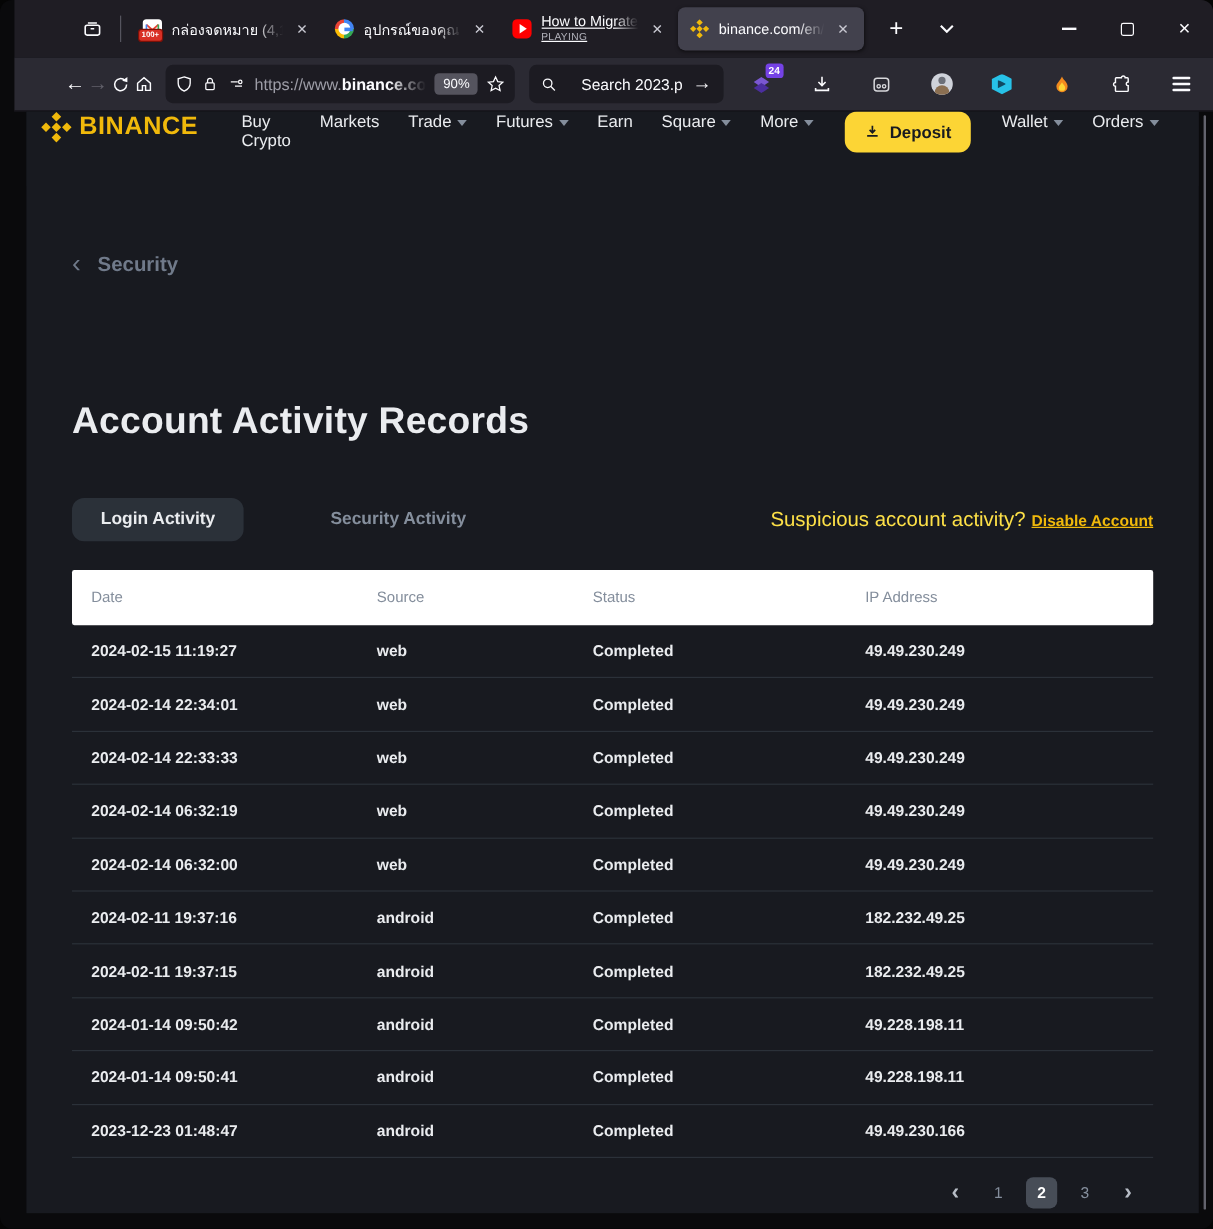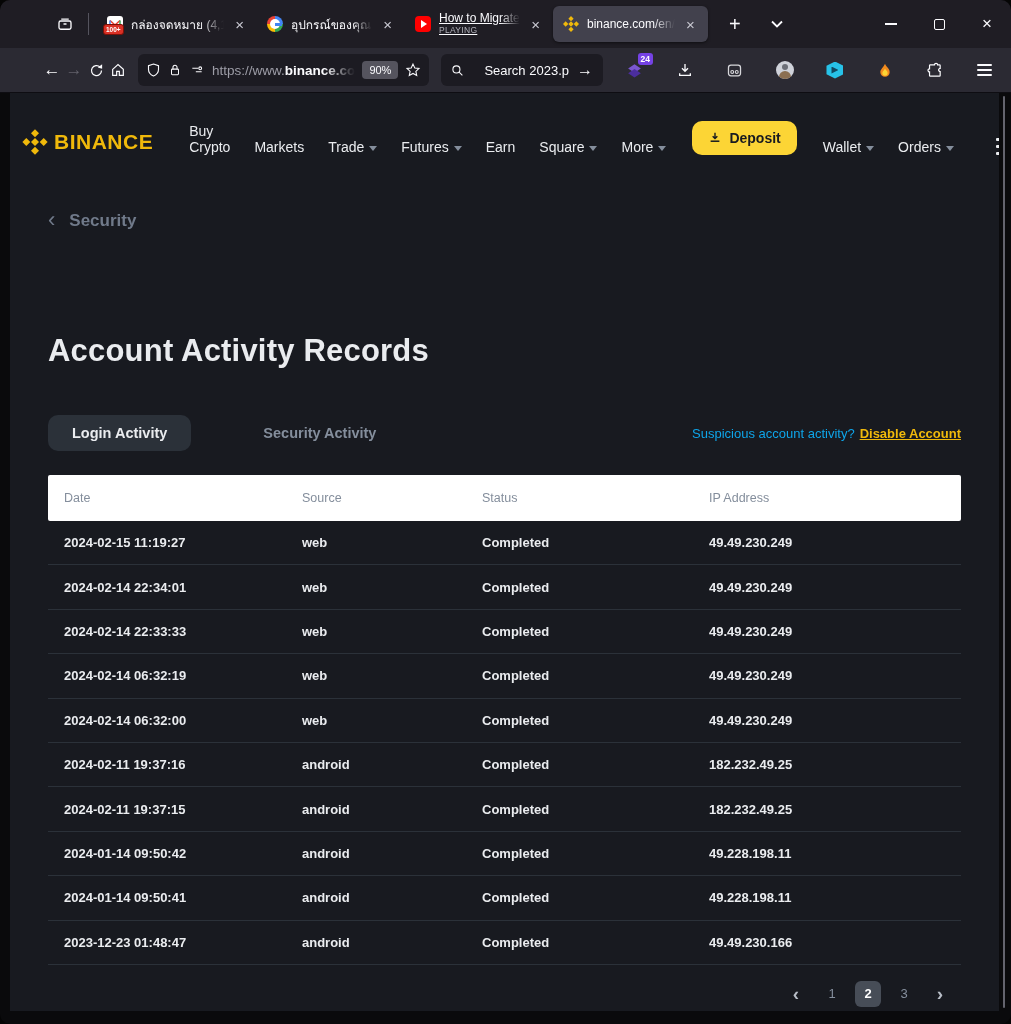--- a/index.html
+++ b/index.html
@@ -1,18 +1,18 @@
 <!DOCTYPE html>
 <html><head>
 <meta charset="utf-8">
 <style>
   * { margin:0; padding:0; box-sizing:border-box; }
   html,body { background:#050505; font-family:"Liberation Sans", sans-serif; }
   .window { position:relative; width:1011px; height:1024px; background:#0a0a0c;
-            border-radius:10px; overflow:hidden; display:flex; flex-direction:column; }
+            border-radius:10px; overflow:hidden; display:flex; flex-direction:column;padding-left:12px; }
 
   
   .titlebar { height:48px; background:#1f1d24; display:flex; align-items:center; flex:0 0 auto; }
   .ffview { width:34px; height:34px; margin-left:48px; border-radius:6px; display:flex; align-items:center; justify-content:center; }
   .tb-sep { width:1px; height:22px; background:#55545e; margin:0 8px 0 6px; }
   .tab { height:36px; margin-top:0; display:flex; align-items:center; gap:8px; padding:0 10px;
          border-radius:6px; color:#fbfbfe; font-size:12px; max-width:160px; min-width:148px; }
   .tab.active { background:#42414d; box-shadow:0 1px 3px rgba(0,0,0,.5); }
   .tab .title { white-space:nowrap; overflow:hidden; flex:1;
                 -webkit-mask-image:linear-gradient(90deg,#000 75%,transparent); mask-image:linear-gradient(90deg,#000 75%,transparent); }
@@ -58,41 +58,41 @@
   .avatar-ext::before { content:""; position:absolute; top:3px; left:6px; width:6px; height:6px; border-radius:50%; background:#6c6f78; }
   .avatar-ext::after { content:""; position:absolute; top:10px; left:3px; width:12px; height:8px; border-radius:6px 6px 0 0; background:#8b6f52; }
   .hamb { display:flex; flex-direction:column; gap:3.2px; }
   .hamb span { width:15px; height:1.8px; background:#fbfbfe; border-radius:1px; }
 
   
   .viewport { flex:1; margin:0 12px 13px 10px; background:#181a20; overflow:hidden; position:relative; }
   .vscroll { position:absolute; top:96px; bottom:16px; right:6px; width:2px; background:#63636d; border-radius:2px; }
 
   
-  .bnav { height:62px; display:flex; align-items:flex-end; padding:0 22px 0 12px; gap:0; background:#181a20; }
+  .bnav { height:62px; display:flex; align-items:flex-start; padding:0 22px 0 12px; gap:0; background:#181a20; }
   .brand { display:flex; align-items:center; gap:6px; margin-right:24px; }
   .brand .bname { color:#f0b90b; font-size:21px; font-weight:800; letter-spacing:.5px; }
   .bnav-item { display:flex; align-items:center; color:#eaecef; font-size:14px; font-weight:500; padding:0 12px; cursor:default; }
   .caret { width:0; height:0; border-left:4px solid transparent; border-right:4px solid transparent; border-top:5px solid #848e9c; margin-left:5px; margin-top:2px;}
   .bnav-spacer { flex:1; }
   .deposit-btn { background:#fcd535; color:#181a20; font-size:14px; font-weight:700; border:none; border-radius:10px;
                  height:34px; padding:0 16px; display:flex; align-items:center; gap:7px; margin:0 14px; }
   .bn-avatar { width:30px; height:30px; border-radius:50%; background:#23262d; position:relative; overflow:hidden; margin:0 14px 0 10px; }
   .bhamb { display:flex; flex-direction:column; gap:4px; margin-left:6px; }
   .bhamb span { width:18px; height:3px; background:#eaecef; border-radius:1px; }
 
   
   .content { padding:0 38px; }
   .breadcrumb { margin-top:56px; display:flex; align-items:center; gap:14px; color:#707a8a; font-size:17px; font-weight:700; }
   .breadcrumb .chev { font-size:22px; font-weight:400; line-height:1; margin-top:-2px; }
   .page-title { margin-top:102px; color:#eaecef; font-size:31px; font-weight:700; letter-spacing:.2px; }
   .tabsrow { margin-top:46px; display:flex; align-items:center; }
   .pill { background:#2b3139; border-radius:10px; padding:10px 24px; color:#eaecef; font-size:14.5px; font-weight:700; }
   .tab-sec { margin-left:72px; color:#848e9c; font-size:14.5px; font-weight:700; }
-  .susp { margin-left:auto; color:#0ea5e9; font-size:13px; }
+  .susp { margin-left:auto; color:#fde047; font-size:17px; }
   .disable-link { color:#f0b90b; font-weight:700; text-decoration:underline; margin-left:5px; font-size:13px; }
 
   .tbl { margin-top:24px; }
   .tbl-head, .tbl-row { display:grid; grid-template-columns:238px 180px 227px 1fr; align-items:center; padding:0 16px; }
   .tbl-head { background:#ffffff; height:46px; color:#848e9c; font-size:12.5px; border-radius:2px; }
   .tbl-row { height:44.4px; border-bottom:1px solid #2b3139; color:#eaecef; font-size:13px; font-weight:600; }
 
   .pager { margin-top:16px; display:flex; justify-content:flex-end; align-items:center; gap:10px; padding-right:8px; }
   .pg { min-width:26px; height:26px; display:flex; align-items:center; justify-content:center; color:#848e9c; font-size:13px; border-radius:6px; }
   .pg.arrow { color:#b7bdc6; font-size:19px; font-weight:700; }

